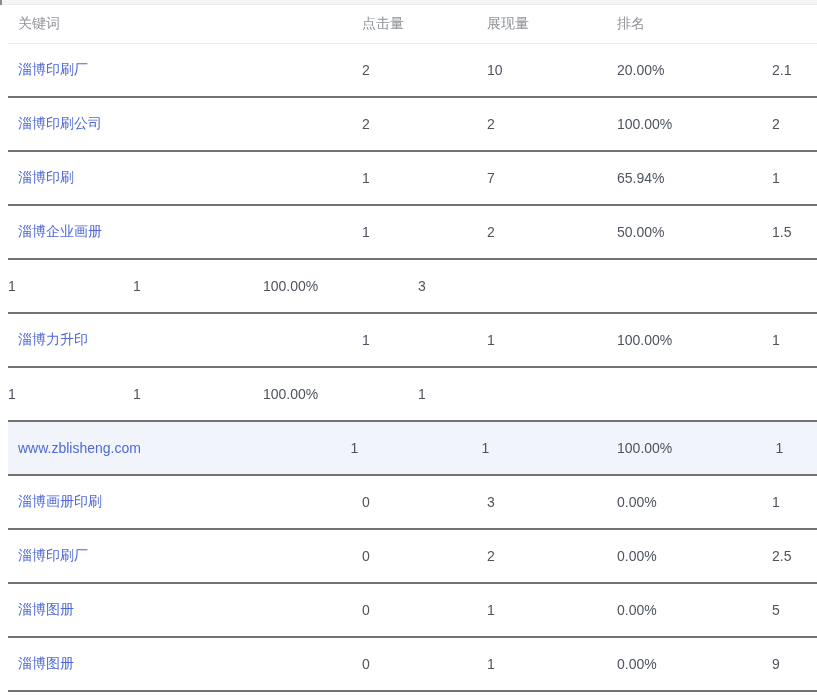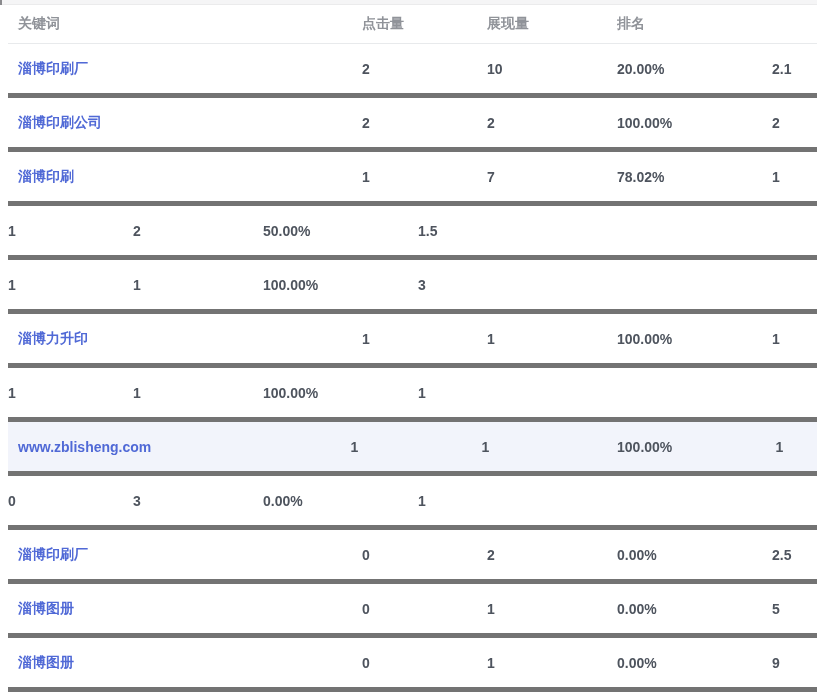--- a/index.html
+++ b/index.html
@@ -8,21 +8,20 @@
     font-family: "Liberation Sans", "DejaVu Sans", sans-serif;
     font-size: 14px;
     width: 817px;
   }
   .page {
     position: relative;
     width: 817px;
     height: 695px;
     overflow: hidden;
     background: #ffffff;
-    font-weight: bold;
   }
   .top-strip {
     height: 5px;
     width: 817px;
     background: #f5f5f6;
     border-bottom: 1px solid #ebebec;
     position: relative;
   }
   .top-left-artifact {
     position: absolute;
@@ -38,21 +37,21 @@
     display: flex;
     align-items: center;
     height: 39px;
     border-bottom: 1px solid #e8eaec;
     color: #909399;
   }
   .row {
     display: flex;
     align-items: center;
     height: 54px;
-    border-bottom: 5px solid #737373;
+    border-bottom: 2px solid #737373;
     color: #4e545e;
     background: #ffffff;
   }
   .row.highlighted {
     background: #f2f4fb;
     gap: 16px;
   }
   .cell {
     overflow: hidden;
     white-space: nowrap;
@@ -95,24 +94,25 @@
           <a class="cell c-keyword">淄博印刷公司</a>
           <div class="cell c-clicks">2</div>
           <div class="cell c-impressions">2</div>
           <div class="cell c-ctr">100.00%</div>
           <div class="cell c-rank">2</div>
         </div>
         <div class="row">
           <a class="cell c-keyword">淄博印刷</a>
           <div class="cell c-clicks">1</div>
           <div class="cell c-impressions">7</div>
-          <div class="cell c-ctr">78.02%</div>
+          <div class="cell c-ctr">65.94%</div>
           <div class="cell c-rank">1</div>
         </div>
         <div class="row">
+          <a class="cell c-keyword">淄博企业画册</a>
           <div class="cell c-clicks">1</div>
           <div class="cell c-impressions">2</div>
           <div class="cell c-ctr">50.00%</div>
           <div class="cell c-rank">1.5</div>
         </div>
         <div class="row">
           <div class="cell c-clicks">1</div>
           <div class="cell c-impressions">1</div>
           <div class="cell c-ctr">100.00%</div>
           <div class="cell c-rank">3</div>
@@ -131,20 +131,21 @@
           <div class="cell c-rank">1</div>
         </div>
         <div class="row highlighted">
           <a class="cell c-keyword">www.zblisheng.com</a>
           <div class="cell c-clicks">1</div>
           <div class="cell c-impressions">1</div>
           <div class="cell c-ctr">100.00%</div>
           <div class="cell c-rank">1</div>
         </div>
         <div class="row">
+          <a class="cell c-keyword">淄博画册印刷</a>
           <div class="cell c-clicks">0</div>
           <div class="cell c-impressions">3</div>
           <div class="cell c-ctr">0.00%</div>
           <div class="cell c-rank">1</div>
         </div>
         <div class="row">
           <a class="cell c-keyword">淄博印刷厂</a>
           <div class="cell c-clicks">0</div>
           <div class="cell c-impressions">2</div>
           <div class="cell c-ctr">0.00%</div>

